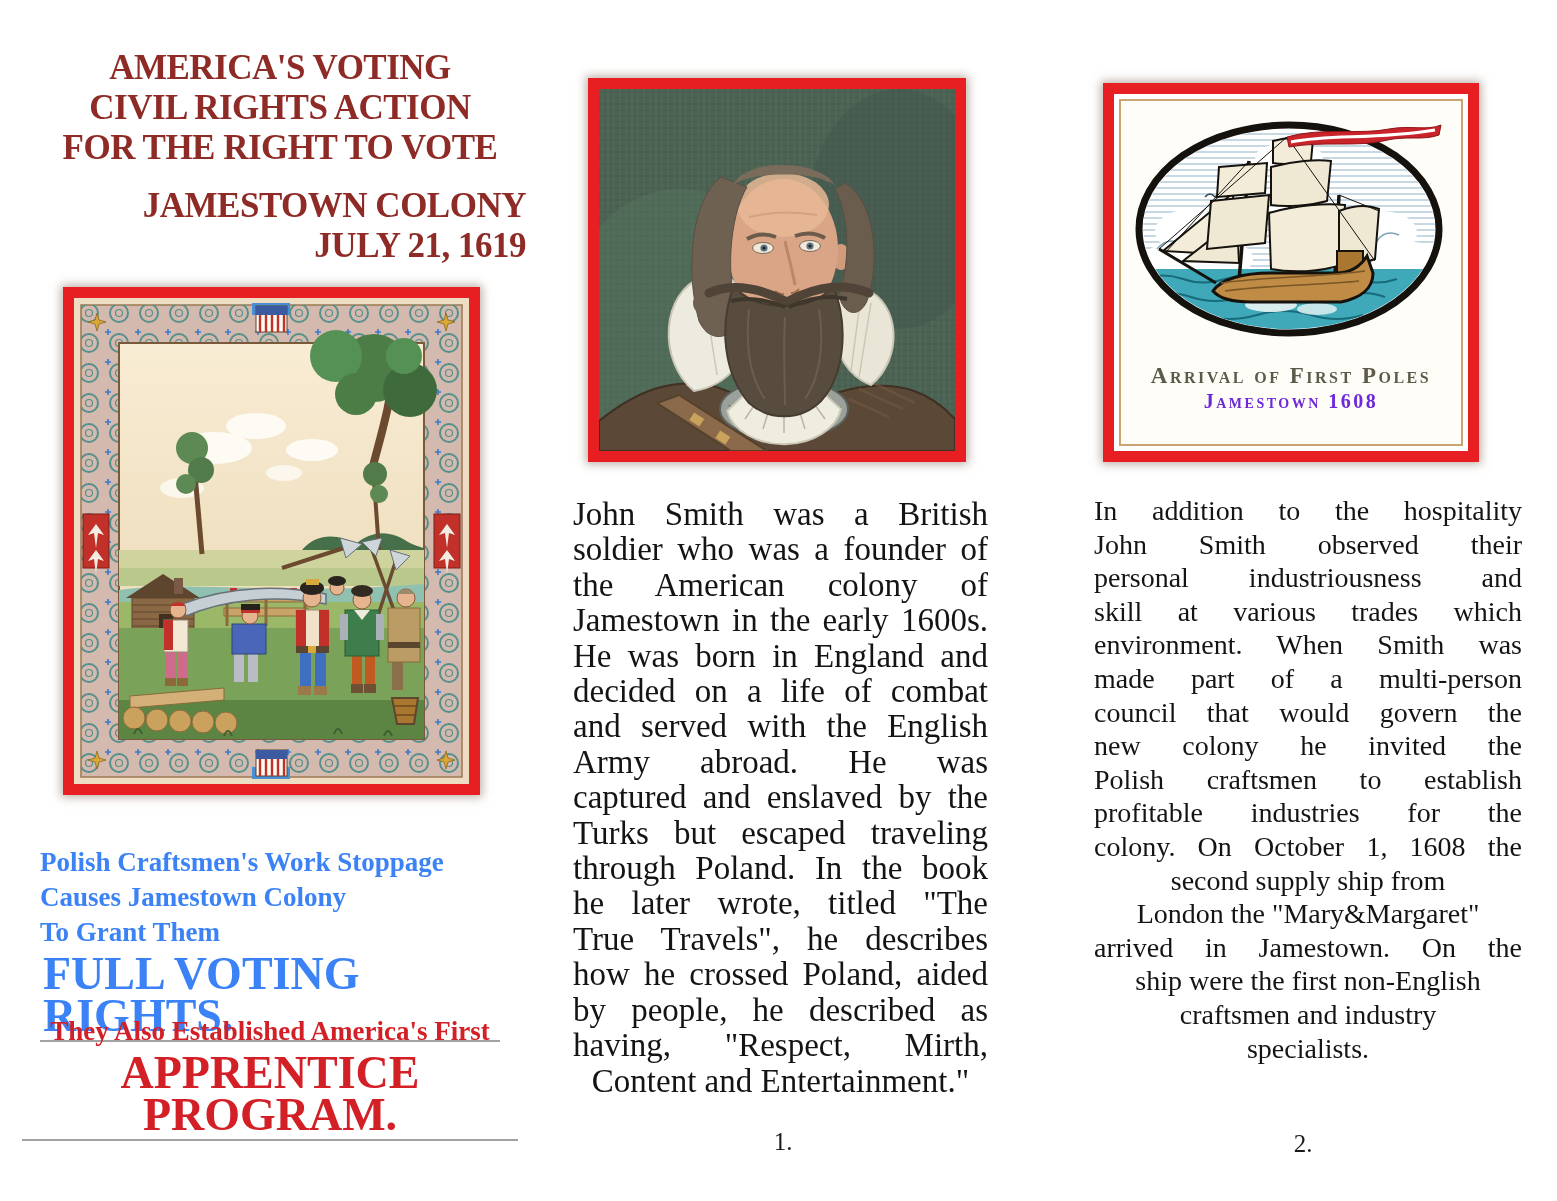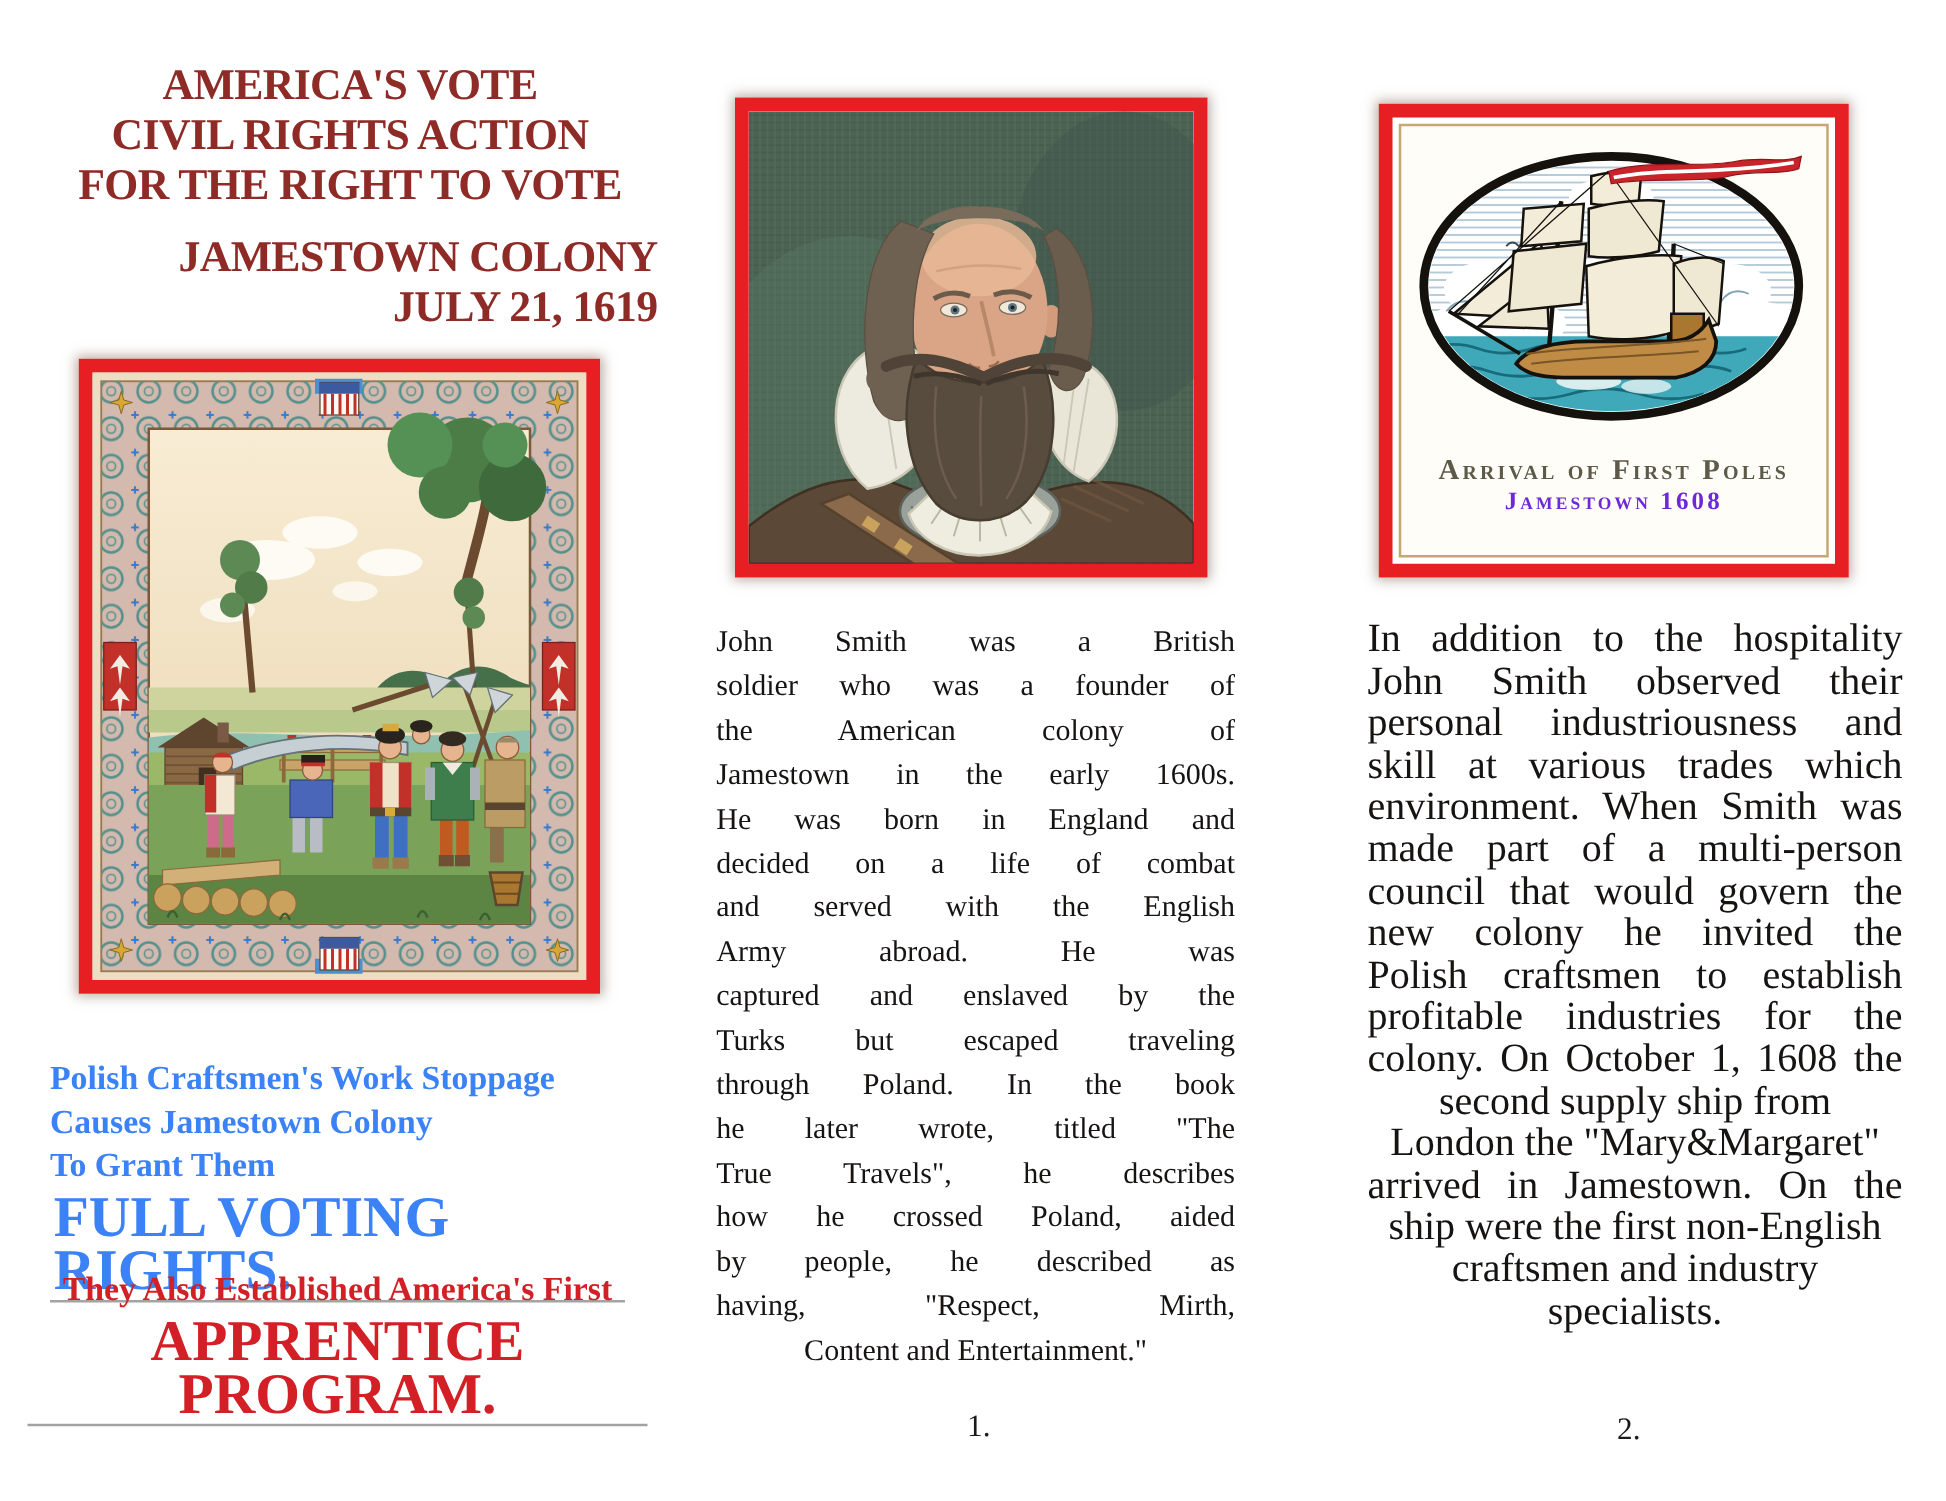--- a/index.html
+++ b/index.html
@@ -21,43 +21,43 @@
     border:2px solid #c9a671;background:#fffdf8;}
 
   .heading1{left:40px;top:845px;width:460px;text-align:left;color:#3b82f6;
     font-weight:bold;font-size:27px;line-height:35px;}
   .heading-emph{display:inline-block;font-size:46px;line-height:42px;margin-top:3px;
     border-bottom:2px solid #a3a3a3;padding:0 3px 3px;}
   .heading2{left:22px;top:1014px;width:496px;text-align:center;color:#d32027;
     font-weight:bold;font-size:27px;line-height:35px;}
 
   
-  .bodytext{color:#161413;font-size:24px;}
+  .bodytext{color:#161413;font-size:33px;}
   .mid-text{left:573px;top:497px;width:415px;line-height:35.4px;}
-  .right-text{left:1094px;top:494px;width:428px;line-height:33.6px;font-size:32px;}
+  .right-text{left:1094px;top:494px;width:428px;line-height:33.6px;font-size:28px;}
   .jline{text-align:justify;text-align-last:justify;}
   .cline{text-align:right;text-align-last:center;}
 
   .pagenum{font-size:25px;color:#1c1a19;width:40px;text-align:center;}
   .pn1{left:763px;top:1128px;}
   .pn2{left:1283px;top:1130px;}
 
   
   .ship-caption{position:absolute;left:0;right:0;top:262px;text-align:center;}
   .cap1{font-variant:small-caps;letter-spacing:2.5px;font-weight:bold;
     color:#5d5a4a;font-size:23px;line-height:26px;}
   .cap2{font-variant:small-caps;letter-spacing:2.5px;font-weight:bold;
     color:#6d28d9;font-size:20px;line-height:24px;}
   svg{display:block;}
 </style>
 </head>
 <body>
 
 <div class="abs title-block">
-    <div>AMERICA'S VOTE</div>
+    <div>AMERICA'S VOTING</div>
     <div>CIVIL RIGHTS ACTION</div>
     <div>FOR THE RIGHT TO VOTE</div>
   </div>
 <div class="abs subtitle-block">
     <div>JAMESTOWN COLONY</div>
     <div>JULY 21, 1619</div>
   </div>
 
 <div class="abs photo-frame left-art">
   <svg width="395" height="486" viewBox="0 0 395 486">

